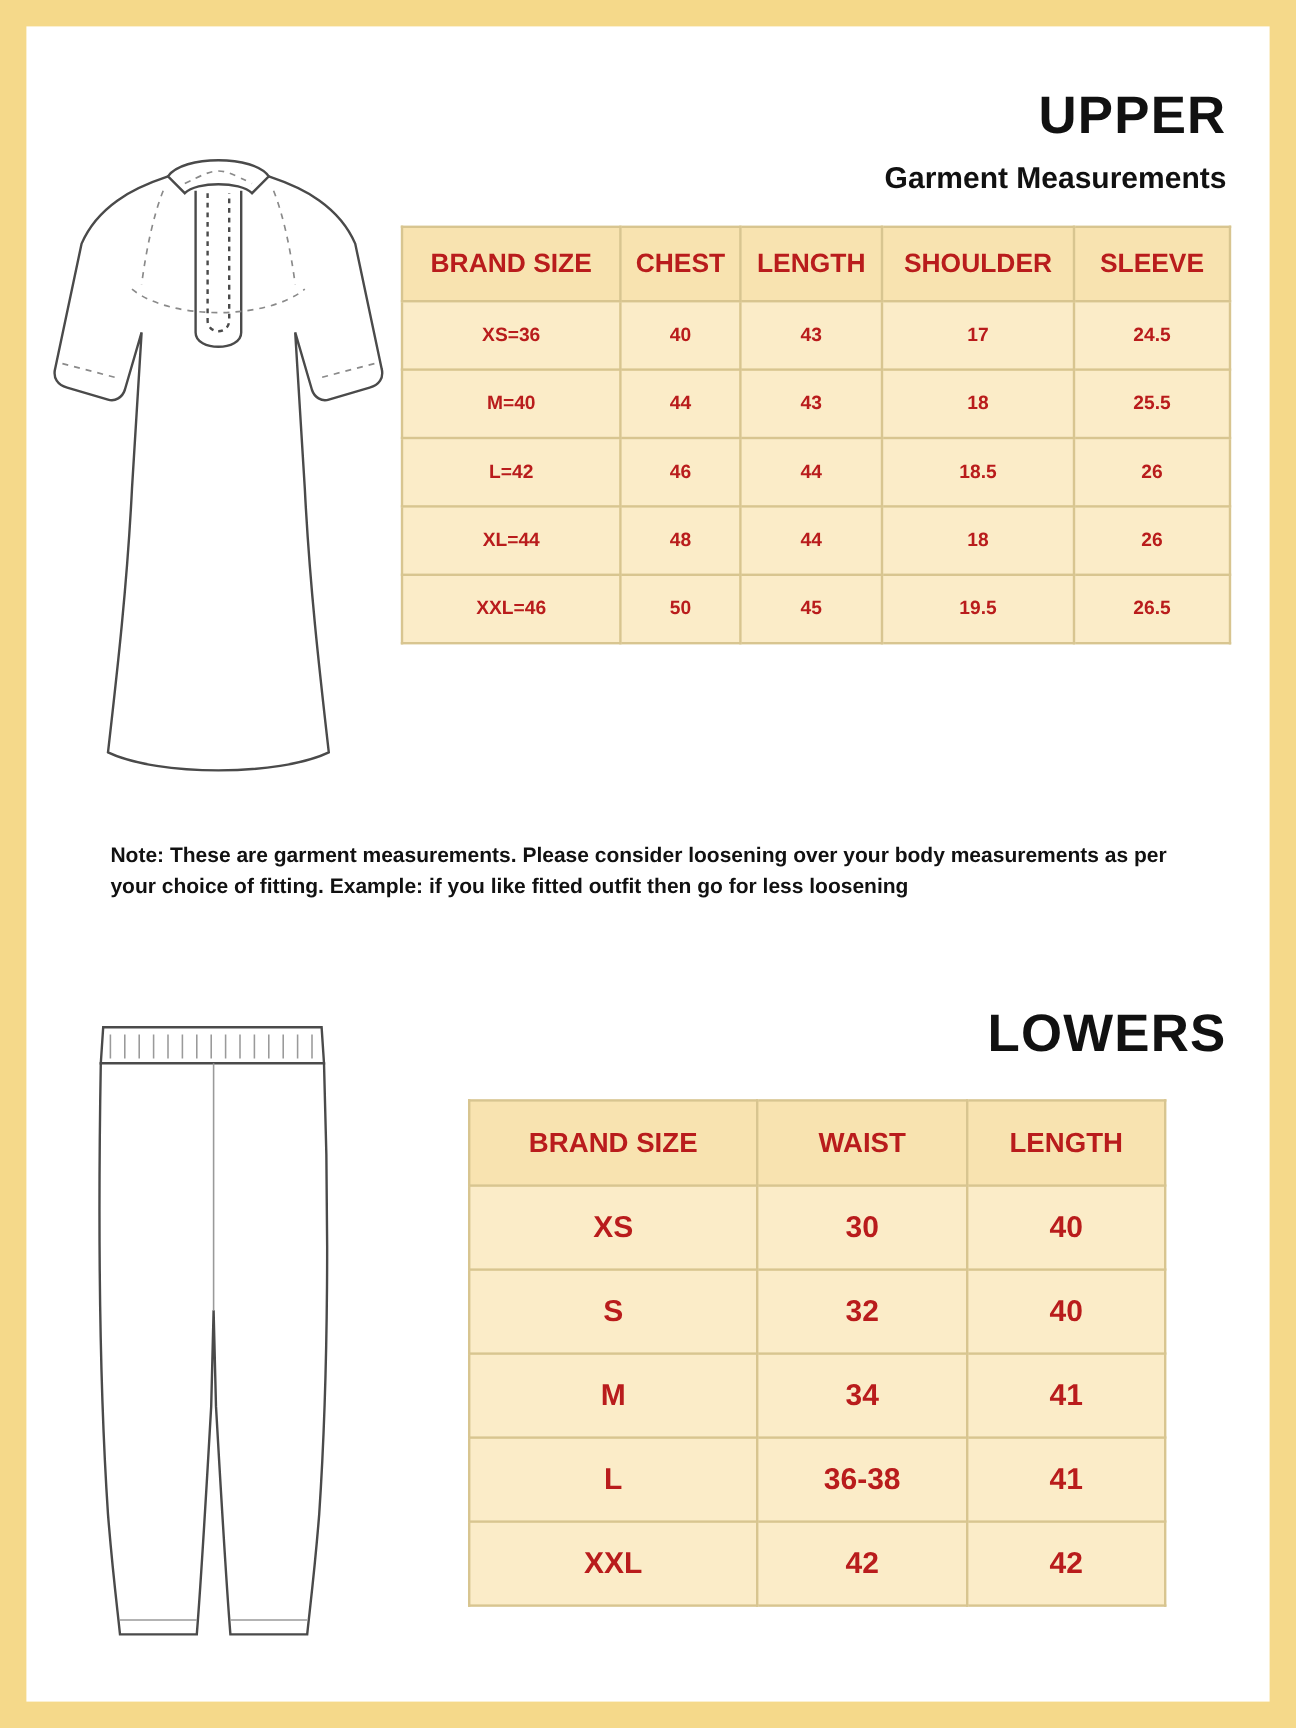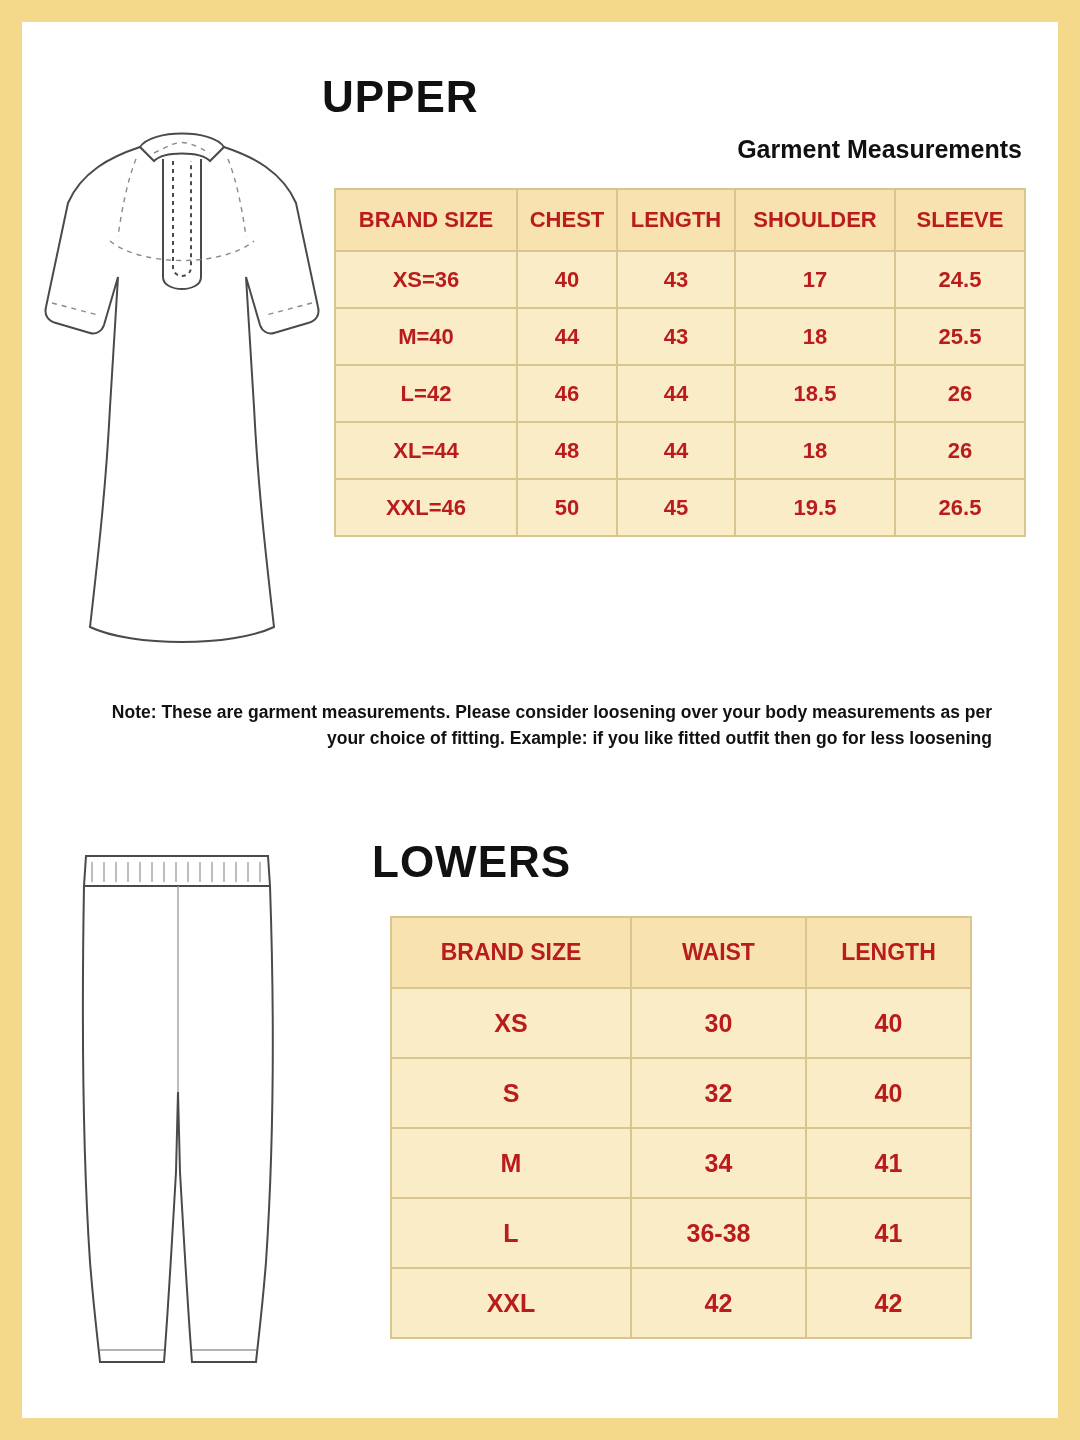--- a/index.html
+++ b/index.html
@@ -24,21 +24,21 @@
 
   
   .upper-section {
     position: absolute;
     left: 0;
     top: 0;
     width: 1036px;
     height: 740px;
   }
   .title {
-    text-align: left;
+    text-align: right;
     font-size: 44px;
     font-weight: bold;
     letter-spacing: 1px;
     color: #111111;
   }
   .subtitle {
     text-align: right;
     font-size: 25px;
     font-weight: bold;
     color: #111111;
@@ -78,35 +78,35 @@
     position: absolute;
     left: 312px;
     top: 166px;
     width: 690px;
   }
   #upper-table th {
     font-size: 22px;
     height: 58px;
   }
   #upper-table td {
-    font-size: 22px;
+    font-size: 16px;
     height: 53px;
   }
   #upper-table col.c0 { width: 182px; }
   #upper-table col.c1 { width: 100px; }
   #upper-table col.c2 { width: 118px; }
   #upper-table col.c3 { width: 160px; }
   #upper-table col.c4 { width: 130px; }
 
   .note {
     position: absolute;
     left: 70px;
     top: 677px;
     width: 900px;
-    text-align: right;
+    text-align: left;
     font-size: 17.5px;
     font-weight: bold;
     line-height: 1.5;
     color: #111111;
   }
 
   
   #lowers-title-wrap {
     position: absolute;
     left: 350px;

